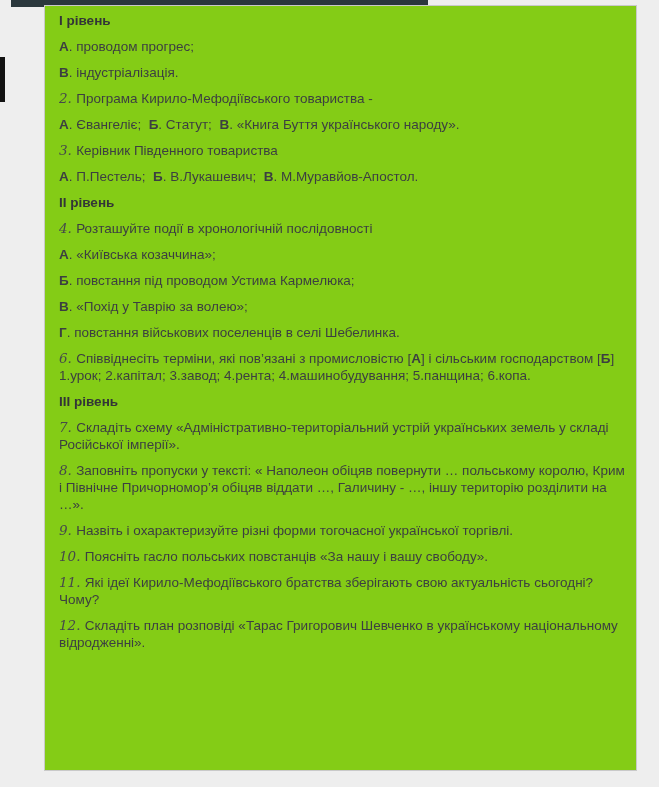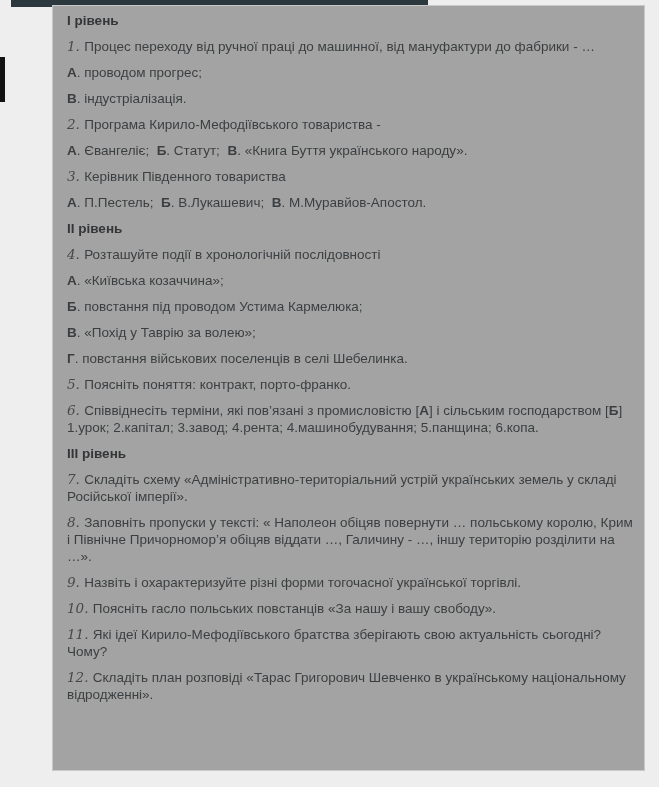--- a/index.html
+++ b/index.html
@@ -56,37 +56,35 @@
     font-family: "DejaVu Serif", "Liberation Serif", serif;
     color: #46494b;
   }
 </style>
 </head>
 <body>
 
 <div class="screen" style="background: rgb(238, 238, 238);">
   <div class="toolbar-remnant" style="background: rgb(43, 56, 61);"></div>
   <div class="edge-artifact"></div>
-  <div class="doc-panel" style="background: #a3a3a3; border-color: rgb(201, 201, 201); margin-left: 8px;">
+  <div class="doc-panel" style="background: #84cc16; border-color: rgb(201, 201, 201);">
     <div class="doc-body">
         <p class="header"><span class="seg-normal">І рівень</span></p>
-        <p class="item"><span class="seg-num">1. </span><span class="seg-normal">Процес переходу від ручної праці до машинної, від мануфактури до фабрики - …</span></p>
         <p class="item"><span class="seg-bold">А</span><span class="seg-normal">. проводом прогрес;</span></p>
         <p class="item"><span class="seg-bold">В</span><span class="seg-normal">. індустріалізація.</span></p>
         <p class="item"><span class="seg-num">2. </span><span class="seg-normal">Програма Кирило-Мефодіївського товариства -</span></p>
         <p class="item"><span class="seg-bold">А</span><span class="seg-normal">. Євангеліє;  </span><span class="seg-bold">Б</span><span class="seg-normal">. Статут;  </span><span class="seg-bold">В</span><span class="seg-normal">. «Книга Буття українського народу».</span></p>
         <p class="item"><span class="seg-num">3. </span><span class="seg-normal">Керівник Південного товариства</span></p>
         <p class="item"><span class="seg-bold">А</span><span class="seg-normal">. П.Пестель;  </span><span class="seg-bold">Б</span><span class="seg-normal">. В.Лукашевич;  </span><span class="seg-bold">В</span><span class="seg-normal">. М.Муравйов-Апостол.</span></p>
         <p class="header"><span class="seg-normal">ІІ рівень</span></p>
         <p class="item"><span class="seg-num">4. </span><span class="seg-normal">Розташуйте події в хронологічній послідовності</span></p>
         <p class="item"><span class="seg-bold">А</span><span class="seg-normal">. «Київська козаччина»;</span></p>
         <p class="item"><span class="seg-bold">Б</span><span class="seg-normal">. повстання під проводом Устима Кармелюка;</span></p>
         <p class="item"><span class="seg-bold">В</span><span class="seg-normal">. «Похід у Таврію за волею»;</span></p>
         <p class="item"><span class="seg-bold">Г</span><span class="seg-normal">. повстання військових поселенців в селі Шебелинка.</span></p>
-        <p class="item"><span class="seg-num">5. </span><span class="seg-normal">Поясніть поняття: контракт, порто-франко.</span></p>
         <p class="item"><span class="seg-num">6. </span><span class="seg-normal">Співвіднесіть терміни, які пов’язані з промисловістю [</span><span class="seg-bold">А</span><span class="seg-normal">] і сільським господарством [</span><span class="seg-bold">Б</span><span class="seg-normal">] 1.урок; 2.капітал; 3.завод; 4.рента; 4.машинобудування; 5.панщина; 6.копа.</span></p>
         <p class="header"><span class="seg-normal">ІІІ рівень</span></p>
         <p class="item"><span class="seg-num">7. </span><span class="seg-normal">Складіть схему «Адміністративно-територіальний устрій українських земель у складі Російської імперії».</span></p>
         <p class="item"><span class="seg-num">8. </span><span class="seg-normal">Заповніть пропуски у тексті: « Наполеон обіцяв повернути … польському королю, Крим і Північне Причорномор’я обіцяв віддати …, Галичину - …, іншу територію розділити на …».</span></p>
         <p class="item"><span class="seg-num">9. </span><span class="seg-normal">Назвіть і охарактеризуйте різні форми тогочасної української торгівлі.</span></p>
         <p class="item"><span class="seg-num">10. </span><span class="seg-normal">Поясніть гасло польських повстанців «За нашу і вашу свободу».</span></p>
         <p class="item"><span class="seg-num">11. </span><span class="seg-normal">Які ідеї Кирило-Мефодіївського братства зберігають свою актуальність сьогодні? Чому?</span></p>
         <p class="item"><span class="seg-num">12. </span><span class="seg-normal">Складіть план розповіді «Тарас Григорович Шевченко в українському національному відродженні».</span></p>
       </div>
   </div>

